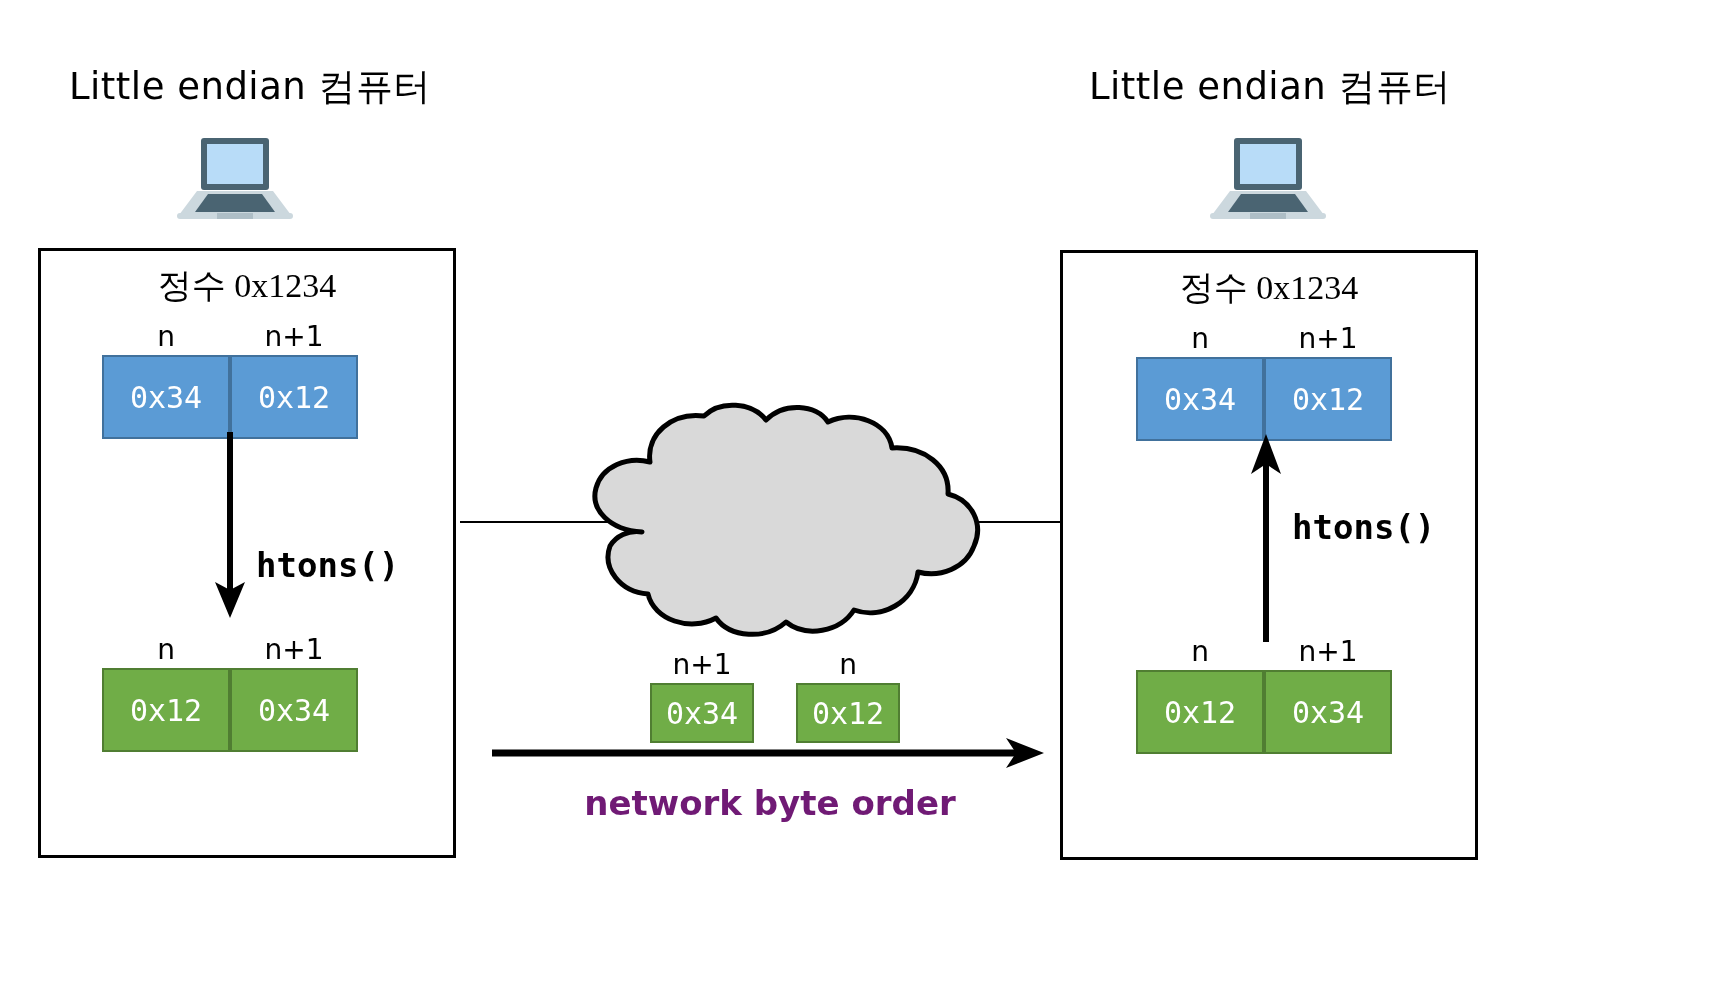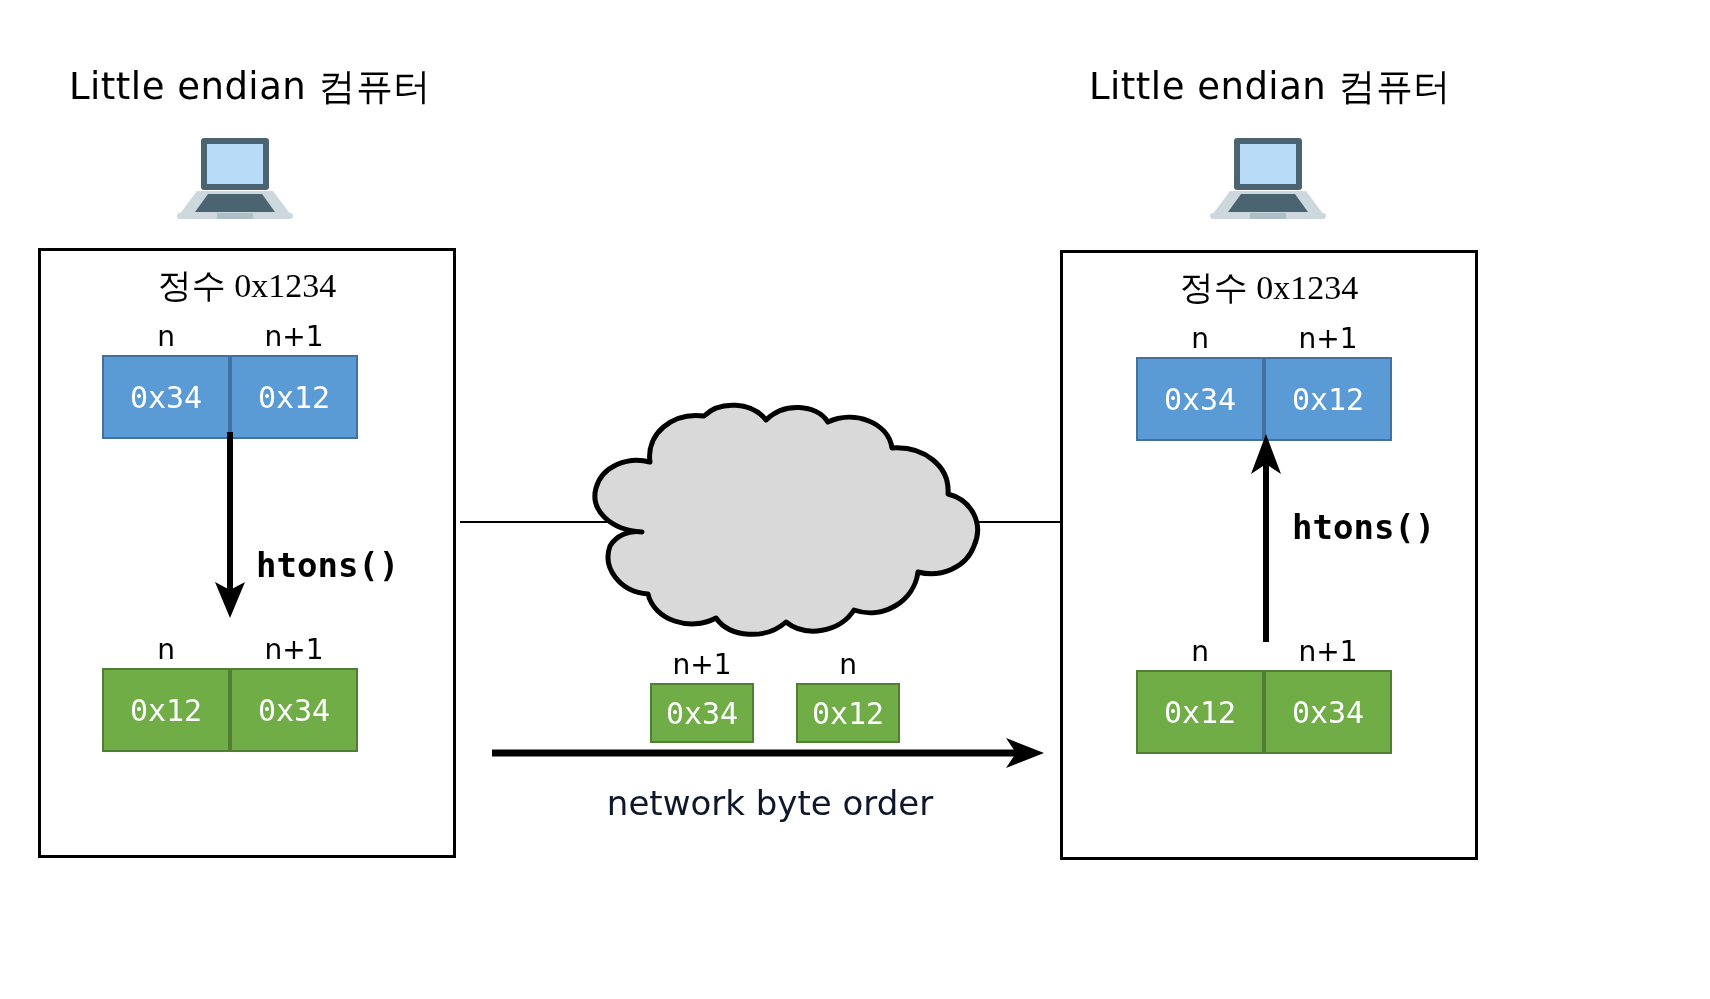--- a/index.html
+++ b/index.html
@@ -86,22 +86,22 @@
     font-size: 34px;
     font-weight: bold;
     color: #000000;
     white-space: nowrap;
   }
 
   
   .nbo-label {
     font-family: "DejaVu Sans", sans-serif;
     font-size: 34px;
-    font-weight: normal;
-    color: #0f172a;
+    font-weight: bold;
+    color: #701a75;
     white-space: nowrap;
     text-align: center;
   }
 
   svg { display: block; overflow: visible; }
 </style>
 </head>
 <body>
 
 <div id="canvas">

